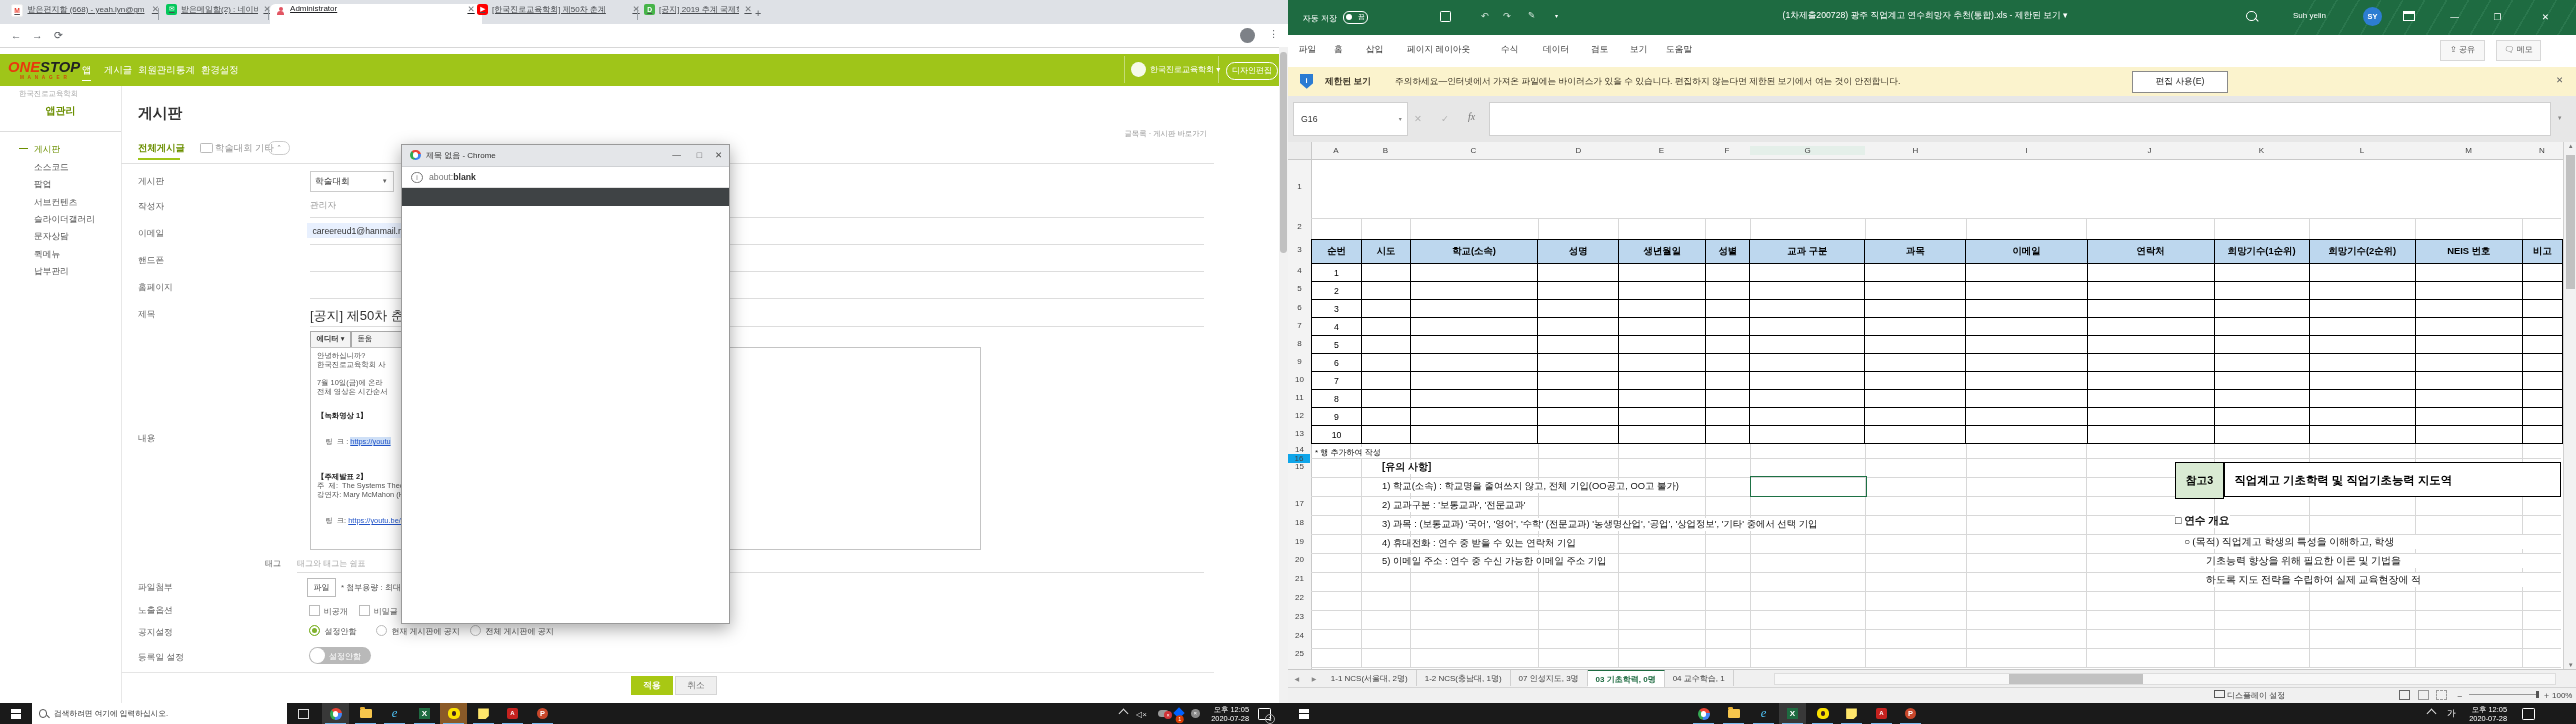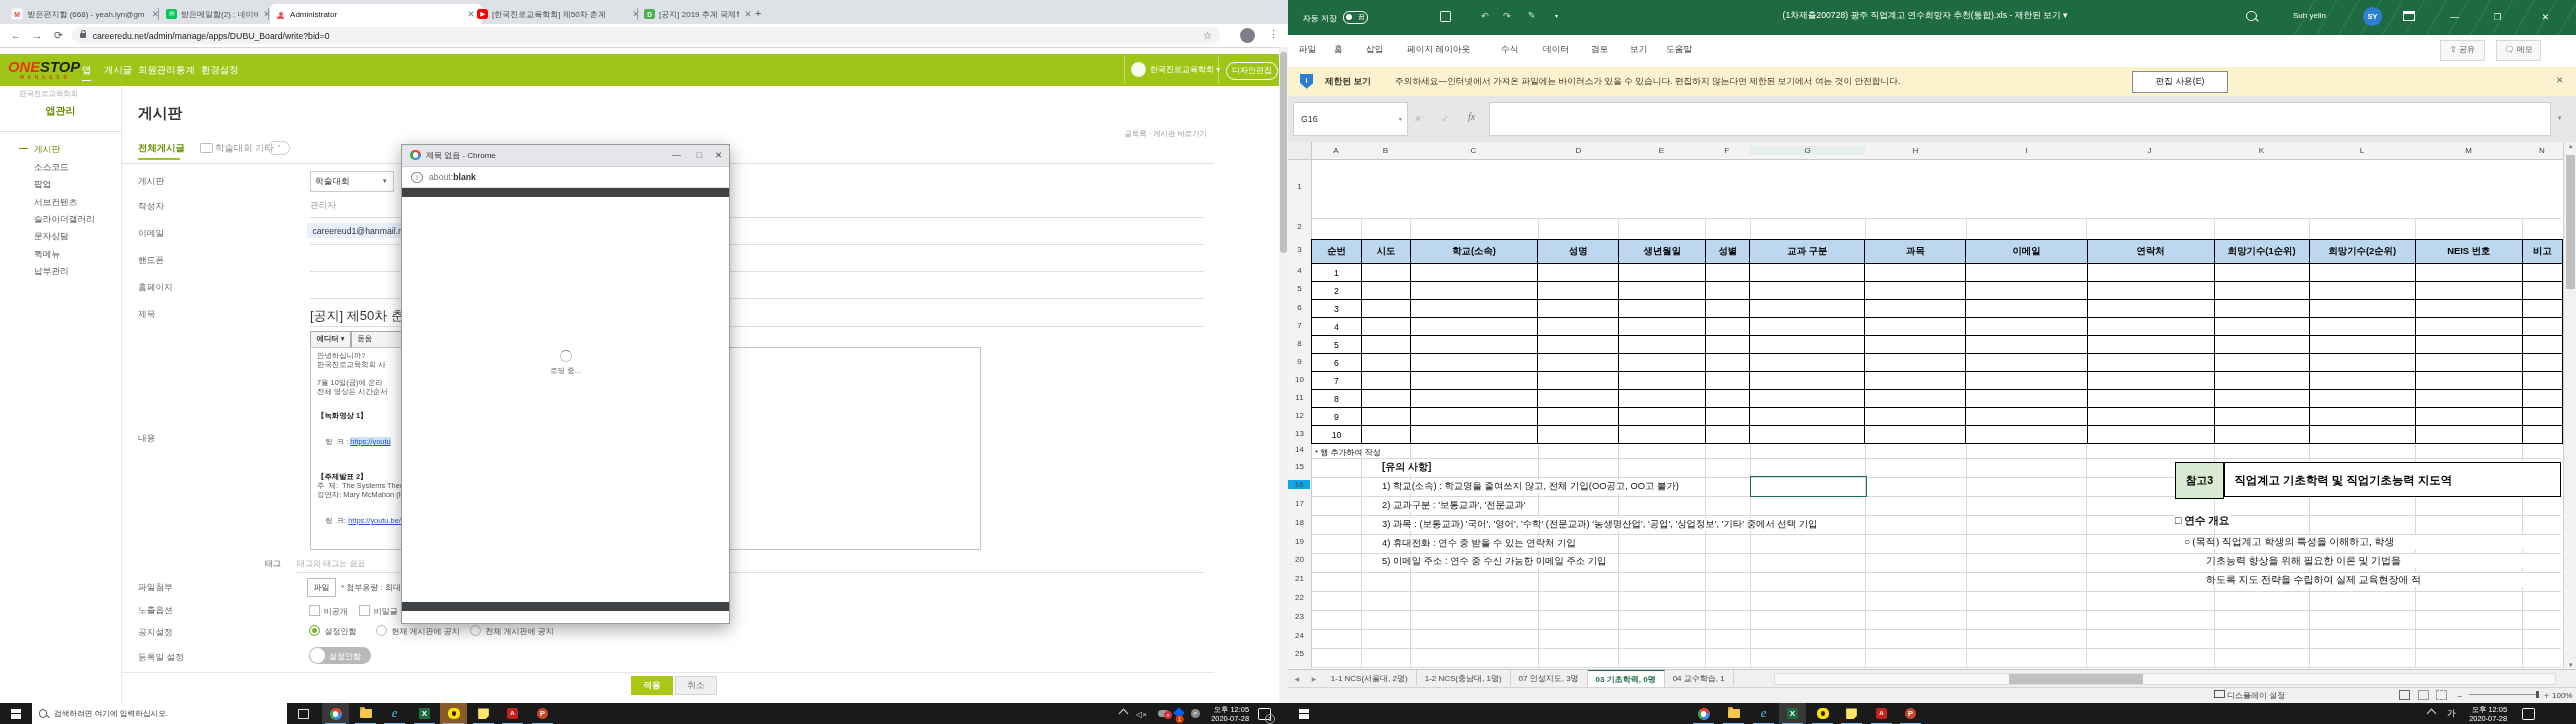--- a/index.html
+++ b/index.html
@@ -1,22 +1,22 @@
 <!DOCTYPE html>
 <html style="font-size:10.7px"><head>
 <meta charset="utf-8">
 <style>
   html,body{margin:0;padding:0;background:#000;width:2576px;height:725px;
     font-family:"Liberation Sans","DejaVu Sans",sans-serif;-webkit-font-smoothing:antialiased;}
   .ab{position:absolute;}
   .mon{position:absolute;top:0;width:1288px;height:725px;overflow:hidden;background:#fff;}
   
   .tabstrip{left:0;top:0;width:1288px;height:24px;background:#DEE1E6;}
-  .tab{top:4px;height:20px;border-radius:5.4px 5.4px 0 0;display:flex;align-items:center;padding:0 5.4px;
-       font-size:8px;color:#4a4d51;}
+  .tab{top:4px;height:20px;border-radius:5.4px 5.4px 0 0;display:flex;padding:0 5.4px;
+       font-size:8px;color:#4a4d51;text-decoration:underline;}
   .tab .lbl{white-space:nowrap;overflow:hidden;flex:1;margin:0 4px;}
   .tab .x{color:#7a7d81;font-size:8.7px;width:10.7px;text-align:center;}
   .tab.active{background:#fff;color:#202124;}
   .tabsep{top:8px;width:0.7px;height:12px;background:#9aa0a6;}
   .addrbar{left:0;top:24px;width:1288px;height:23px;background:#fff;border-bottom:0.7px solid #d7d7d7;}
   .navic{font-size:10.7px;color:#5f6368;top:29px;}
   .urlpill{left:72px;top:27px;width:1132px;height:17.4px;background:#F1F3F4;border-radius:8.7px;
            display:flex;align-items:center;padding:0 8px;font-size:8.7px;color:#202124;}
   .ticon{width:10.7px;height:10.7px;border-radius:2px;display:inline-flex;align-items:center;justify-content:center;
          font-size:6.7px;font-weight:bold;color:#fff;flex:none;}
@@ -99,27 +99,20 @@
     <span class="ticon" style="background:#46B449">D</span>
     <span class="lbl">[공지] 2019 추계 국제학술대회</span>
     <span class="x">✕</span>
   </div>
   <div class="ab" style="left:755px;top:6.7px;font-size:10.7px;color:#5f6368">+</div>
 
   <div class="ab addrbar"></div>
   <div class="ab navic" style="left:10.7px">←</div>
   <div class="ab navic" style="left:32px">→</div>
   <div class="ab navic" style="left:54px">⟳</div>
-  <div class="ab urlpill">
-    <span style="width:6px;height:5.4px;background:#5f6368;border-radius:1.3px;position:relative;margin-right:6.7px">
-      <span style="position:absolute;left:0.7px;top:-3.4px;width:3.4px;height:3.4px;border:1px solid #5f6368;border-bottom:none;border-radius:2.7px 2.7px 0 0"></span>
-    </span>
-    <span>careeredu.net/admin/manage/apps/DUBU_Board/write?bid=0</span>
-    <span style="margin-left:auto;color:#5f6368;font-size:10px">☆</span>
-  </div>
   <div class="ab" style="left:1240px;top:28px;width:14.8px;height:14.8px;border-radius:50%;background:#7d8187"></div>
   <div class="ab" style="left:1269px;top:28px;color:#5f6368;font-size:9.4px">⋮</div>
 
   <div class="ab gbar"></div>
   <div class="ab" style="left:8px;top:59px;font-style:italic;font-weight:bold;font-size:14.8px">
     <span style="color:#E8380D">ONE</span><span style="color:#222">STOP</span>
     <div style="font-size:4.7px;color:#D04A0E;letter-spacing:1.3px;font-style:normal;text-align:center">M A N A G E R</div>
   </div>
   <div class="ab gnav on" style="left:82px"><span>앱</span></div>
   <div class="ab gnav" style="left:104px"><span>게시글</span></div>
@@ -250,25 +243,20 @@
       <span style="position:absolute;right:6.7px;top:5.4px;color:#555;font-size:8.7px">✕</span>
     </div>
     <div style="height:20px;background:#fff;border-bottom:0.7px solid #e0e0e0;position:relative">
       <span style="position:absolute;left:9.4px;top:4.7px;width:9.4px;height:9.4px;border:0.7px solid #777;border-radius:50%;
         color:#777;font-size:6.7px;text-align:center;line-height:9.4px">i</span>
       <span style="position:absolute;left:27px;top:4.7px;font-size:8.7px;color:#333">
         <span style="color:#777">about:</span><span style="font-weight:bold">blank</span>
       </span>
     </div>
     <div style="height:9.4px;background:#3F4345"></div>
-    <div style="position:relative;height:405px;background:#fff">
-      <span style="position:absolute;left:50%;top:153px;margin-left:-5.4px;width:9.4px;height:9.4px;border:1.3px solid #c9c9c9;
-        border-top-color:#888;border-radius:50%"></span>
-      <span style="position:absolute;left:0;right:0;top:169px;text-align:center;font-size:7.4px;color:#666">로딩 중...</span>
-    </div>
     <div style="height:8.7px;background:#3F4345"></div>
   </div>
 
   <div class="ab tb"></div>
   <div class="ab tbic" style="left:0;width:32px">
     <span style="display:grid;grid-template-columns:4.7px 4.7px;gap:0.7px">
         <span class="sq" style="width:4.7px;height:4.7px;background:#fff"></span>
         <span class="sq" style="width:4.7px;height:4.7px;background:#fff"></span>
         <span class="sq" style="width:4.7px;height:4.7px;background:#fff"></span>
         <span class="sq" style="width:4.7px;height:4.7px;background:#fff"></span>
@@ -426,21 +414,21 @@
   <div class="ab rowhdr" style="top:303px">6</div>
   <div class="ab rowhdr" style="top:321px">7</div>
   <div class="ab rowhdr" style="top:339px">8</div>
   <div class="ab rowhdr" style="top:357px">9</div>
   <div class="ab rowhdr" style="top:375px">10</div>
   <div class="ab rowhdr" style="top:393px">11</div>
   <div class="ab rowhdr" style="top:411px">12</div>
   <div class="ab rowhdr" style="top:429px">13</div>
   <div class="ab rowhdr" style="top:445px">14</div>
   <div class="ab rowhdr" style="top:462px">15</div>
-  <div class="ab rowhdr" style="top:480px;background:#0ea5e9;width:22px">16</div>
+  <div class="ab rowhdr" style="top:454px;background:#0ea5e9;width:22px">16</div>
   <div class="ab rowhdr" style="top:499px">17</div>
   <div class="ab rowhdr" style="top:518px">18</div>
   <div class="ab rowhdr" style="top:537px">19</div>
   <div class="ab rowhdr" style="top:555px">20</div>
   <div class="ab rowhdr" style="top:574px">21</div>
   <div class="ab rowhdr" style="top:593px">22</div>
   <div class="ab rowhdr" style="top:612px">23</div>
   <div class="ab rowhdr" style="top:631px">24</div>
   <div class="ab rowhdr" style="top:649px">25</div>
 

